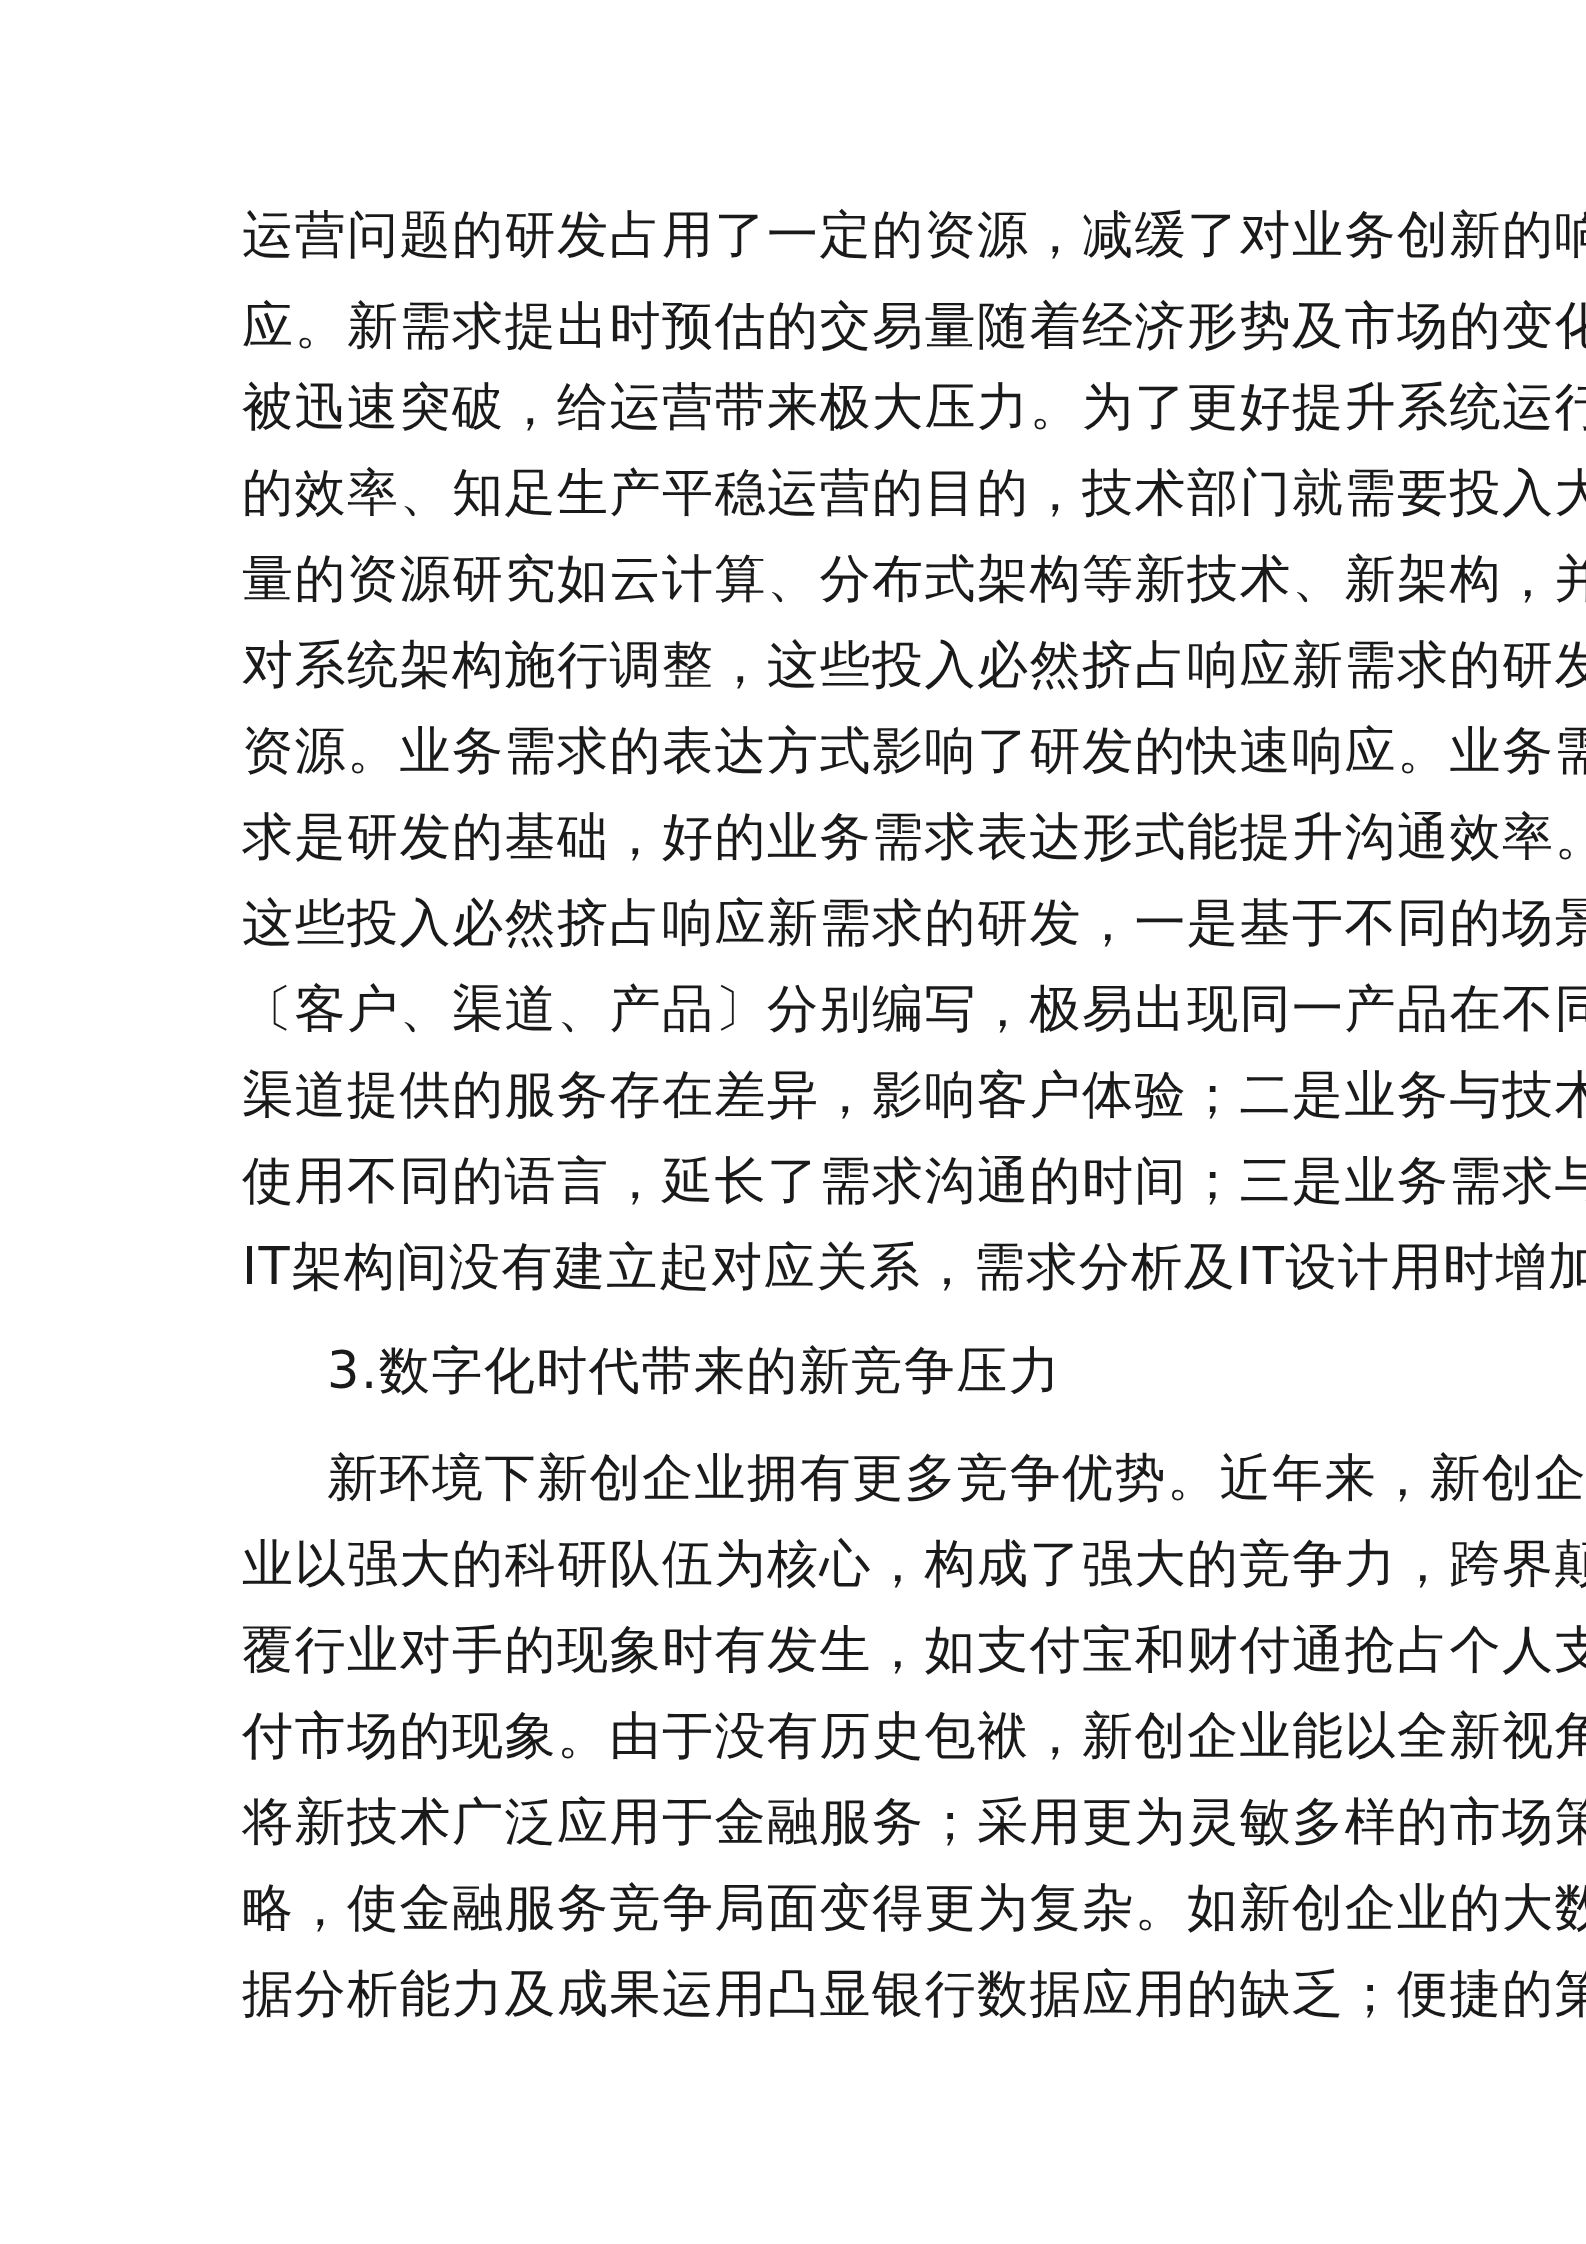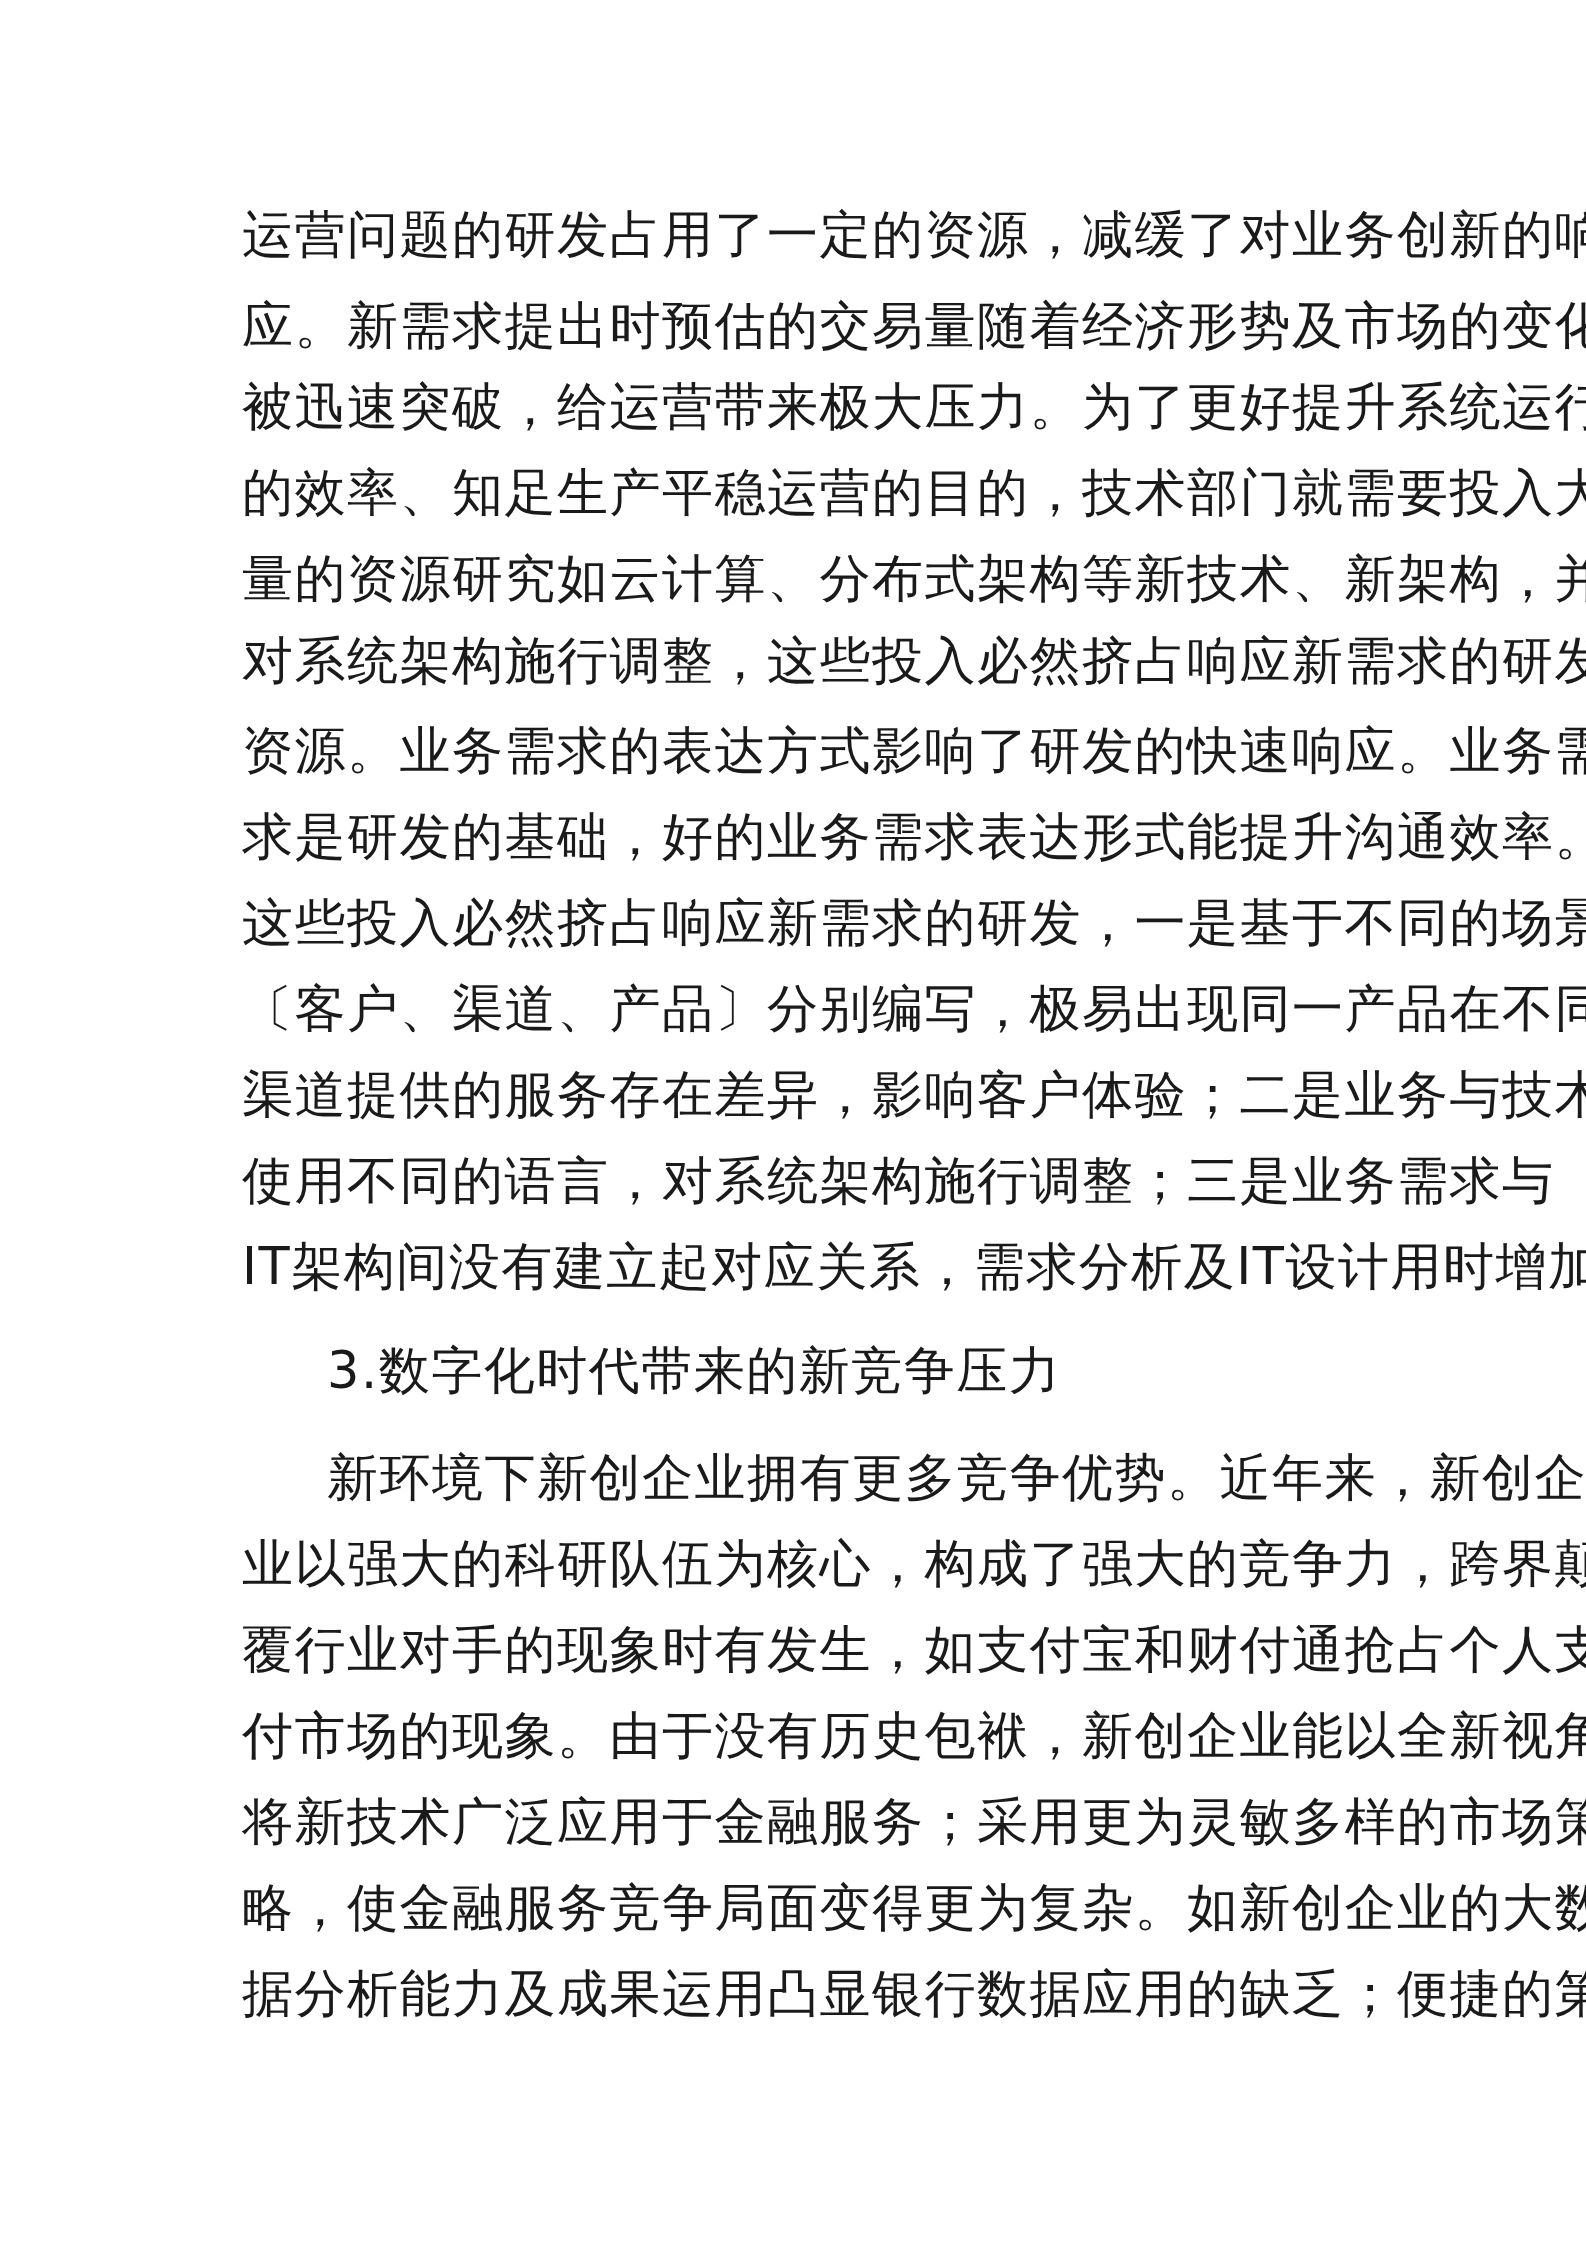--- a/index.html
+++ b/index.html
@@ -56,27 +56,27 @@
 <body>
 
 <div class="page">
 
   <div>
     <div class="line" style="top:205px;">运营问题的研发占用了一定的资源，减缓了对业务创新的响</div>
     <div class="line" style="top:296px;">应。新需求提出时预估的交易量随着经济形势及市场的变化</div>
     <div class="line" style="top:377px;">被迅速突破，给运营带来极大压力。为了更好提升系统运行</div>
     <div class="line" style="top:463px;">的效率、知足生产平稳运营的目的，技术部门就需要投入大</div>
     <div class="line" style="top:549px;">量的资源研究如云计算、分布式架构等新技术、新架构，并</div>
-    <div class="line" style="top:635px;font-family:Liberation Mono, monospace;">对系统架构施行调整，这些投入必然挤占响应新需求的研发</div>
+    <div class="line" style="top:635px;">对系统架构施行调整，这些投入必然挤占响应新需求的研发</div>
     <div class="line" style="top:721px;">资源。业务需求的表达方式影响了研发的快速响应。业务需</div>
     <div class="line" style="top:807px;">求是研发的基础，好的业务需求表达形式能提升沟通效率。</div>
     <div class="line last" style="top:893px;">这些投入必然挤占响应新需求的研发，一是基于不同的场景</div>
     <div class="line" style="top:979px;">〔客户、渠道、产品〕分别编写，极易出现同一产品在不同</div>
     <div class="line" style="top:1065px;">渠道提供的服务存在差异，影响客户体验；二是业务与技术</div>
-    <div class="line" style="top:1151px;">使用不同的语言，对系统架构施行调整；三是业务需求与</div>
+    <div class="line" style="top:1151px;">使用不同的语言，延长了需求沟通的时间；三是业务需求与</div>
     <div class="line" style="top:1237px;">IT架构间没有建立起对应关系，需求分析及IT设计用时增加。</div>
   </div>
 
   <div class="heading" style="top:1341px;">3.数字化时代带来的新竞争压力</div>
 
   <div>
     <div class="line indent" style="top:1448px;">新环境下新创企业拥有更多竞争优势。近年来，新创企</div>
     <div class="line" style="top:1534px;">业以强大的科研队伍为核心，构成了强大的竞争力，跨界颠</div>
     <div class="line" style="top:1620px;">覆行业对手的现象时有发生，如支付宝和财付通抢占个人支</div>
     <div class="line" style="top:1706px;">付市场的现象。由于没有历史包袱，新创企业能以全新视角</div>

